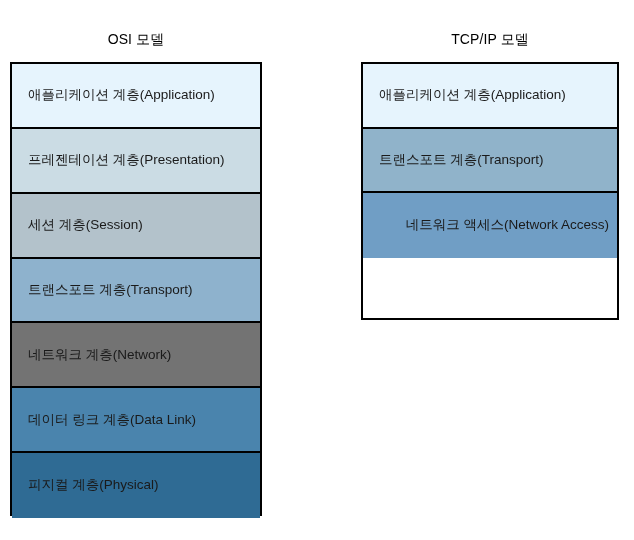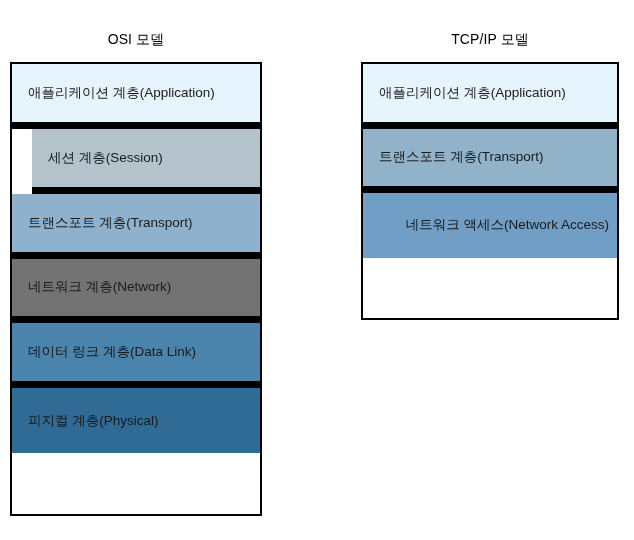--- a/index.html
+++ b/index.html
@@ -51,21 +51,21 @@
     box-sizing: border-box;
     background: #ffffff;
   }
 
   .layer {
     box-sizing: border-box;
     display: flex;
     align-items: center;
     padding-left: 16px;
     padding-right: 8px;
-    border-bottom: 7px solid #be185d;
+    border-bottom: 2px solid #be185d;
     font-size: 13.5px;
     line-height: 18px;
     color: #1a1a1a;
     white-space: nowrap;
     overflow: hidden;
   }
   .layer:last-child {
     border-bottom: none;
   }
   .layer-label {
@@ -107,22 +107,25 @@
 
   <div class="model-column" id="osi-column">
     <div class="model-title">OSI 모델</div>
 
     <div class="stack" id="osi-stack" style="border-color: rgb(0, 0, 0);">
 
       <div class="layer" style="background-color: rgb(230, 244, 253); border-bottom-color: rgb(0, 0, 0);">
         <span class="layer-label">애플리케이션 계층(Application)</span>
       </div>
 
+      <div class="layer" style="background-color: rgb(203, 220, 228); border-bottom-color: rgb(0, 0, 0);">
+        <span class="layer-label">프레젠테이션 계층(Presentation)</span>
+      </div>
 
-      <div class="layer" style="background-color: rgb(179, 194, 203); border-bottom-color: rgb(0, 0, 0); margin-left: 20px;">
+      <div class="layer" style="background-color: rgb(179, 194, 203); border-bottom-color: rgb(0, 0, 0);">
         <span class="layer-label">세션 계층(Session)</span>
       </div>
 
       <div class="layer" style="background-color: rgb(142, 178, 205); border-bottom-color: rgb(0, 0, 0);">
         <span class="layer-label">트랜스포트 계층(Transport)</span>
       </div>
 
       <div class="layer" style="background-color: #737373; border-bottom-color: rgb(0, 0, 0); align-items: center;">
         <span class="layer-label">네트워크 계층(Network)</span>
       </div>

